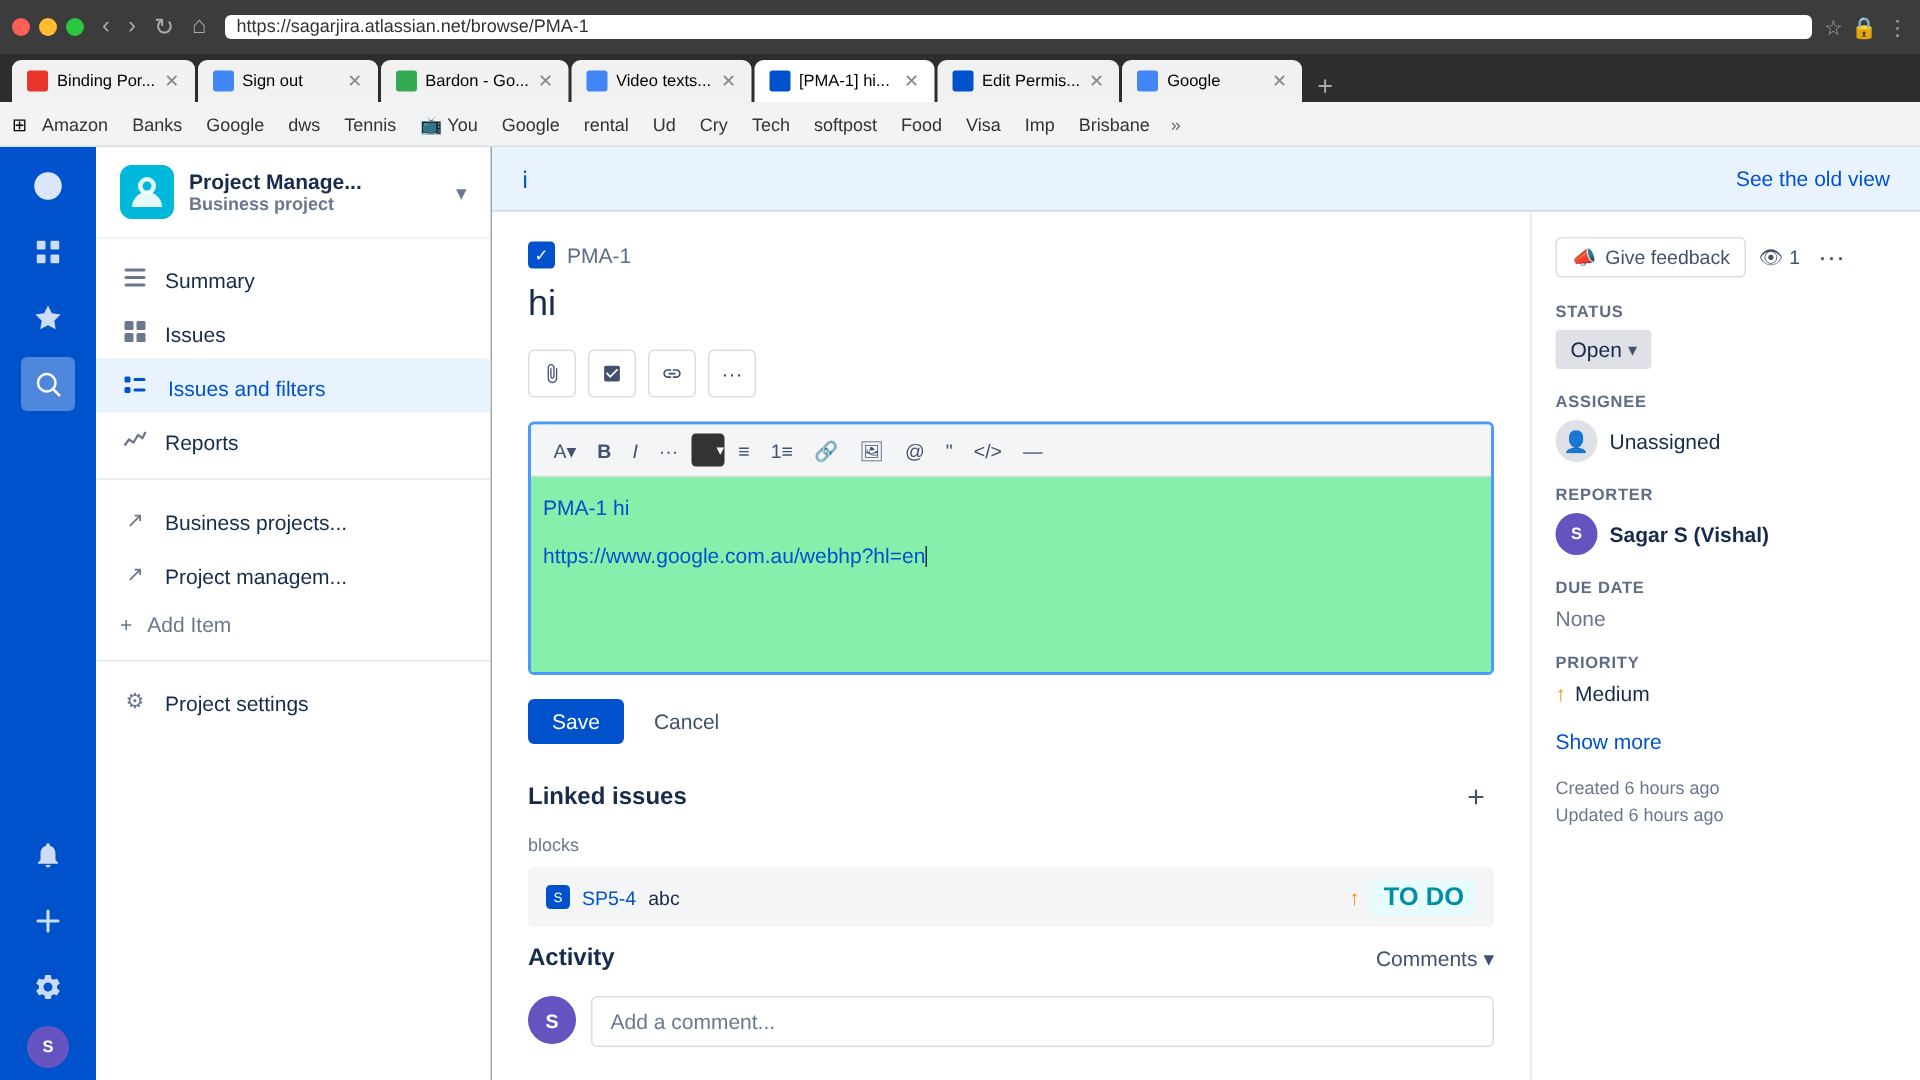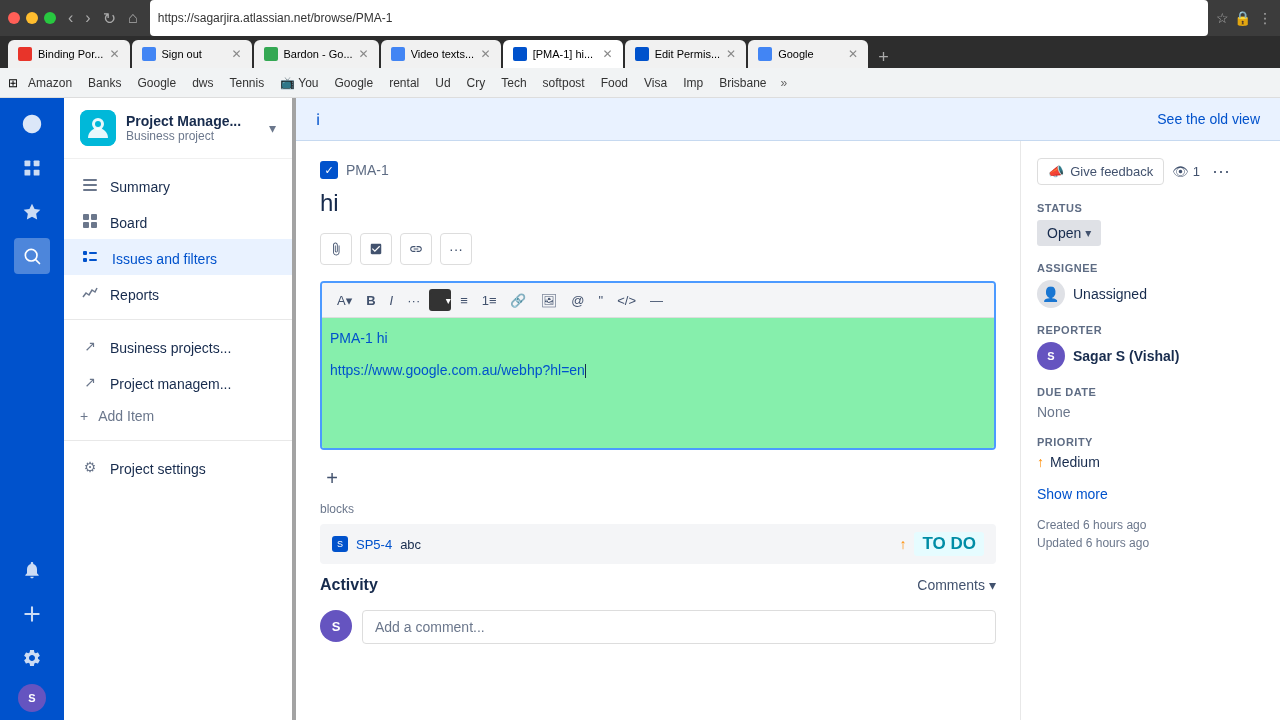--- a/index.html
+++ b/index.html
@@ -7,21 +7,21 @@
 
     
     .browser-chrome { background: #3c3c3c; height: 36px; display: flex; align-items: center; padding: 0 8px; gap: 8px; }
     .traffic-lights { display: flex; gap: 6px; }
     .traffic-light { width: 12px; height: 12px; border-radius: 50%; }
     .tl-red { background: #ff5f57; }
     .tl-yellow { background: #ffbd2e; }
     .tl-green { background: #28c840; }
     .nav-buttons { display: flex; gap: 4px; }
     .nav-btn { background: none; border: none; color: #aaa; cursor: pointer; font-size: 16px; padding: 2px 4px; }
-    .address-bar { flex: 1; background: #fff; border-radius: 4px; height: 36px; display: flex; align-items: center; padding: 0 8px; font-size: 12px; color: #333; }
+    .address-bar { flex: 1; background: #fff; border-radius: 4px; height: 16px; display: flex; align-items: flex-start; padding: 0 8px; font-size: 12px; color: #333; }
     .address-text { font-size: 12px; color: #333; }
     .browser-actions { display: flex; gap: 6px; color: #aaa; font-size: 14px; }
 
     
     .tabs-bar { background: #2d2d2d; height: 32px; display: flex; align-items: flex-end; padding: 0 8px; gap: 2px; overflow: hidden; }
     .tab { background: #f1f1f1; border-radius: 6px 6px 0 0; height: 28px; display: flex; align-items: center; padding: 0 10px; font-size: 11px; gap: 6px; min-width: 120px; max-width: 160px; cursor: pointer; }
     .tab.active { background: #fff; }
     .tab-icon { width: 14px; height: 14px; border-radius: 2px; flex-shrink: 0; }
     .tab-label { overflow: hidden; text-overflow: ellipsis; white-space: nowrap; flex: 1; }
     .tab-close { color: #888; font-size: 12px; cursor: pointer; }
@@ -37,26 +37,26 @@
     .app-layout { display: flex; height: calc(720px - 36px - 32px - 30px); }
 
     
     .icon-rail { width: 64px; background: #0052cc; display: flex; flex-direction: column; align-items: center; padding: 8px 0; gap: 8px; flex-shrink: 0; }
     .rail-icon { width: 36px; height: 36px; display: flex; align-items: center; justify-content: center; border-radius: 4px; cursor: pointer; color: #fff; font-size: 18px; }
     .rail-icon.active { background: rgba(255,255,255,0.3); }
     .rail-spacer { flex: 1; }
     .rail-bottom { display: flex; flex-direction: column; align-items: center; gap: 8px; }
 
     
-    .sidebar { width: 232px; background: #fff; border-right: 4px solid #a3a3a3; display: flex; flex-direction: column; flex-shrink: 0; overflow-y: auto; }
+    .sidebar { width: 264px; background: #fff; border-right: 1px solid #a3a3a3; display: flex; flex-direction: column; flex-shrink: 0; overflow-y: auto; }
     .sidebar-header { padding: 12px 16px; display: flex; align-items: center; gap: 10px; border-bottom: 1px solid #f0f0f0; }
     .project-avatar { width: 36px; height: 36px; border-radius: 8px; background: #00b8d9; display: flex; align-items: center; justify-content: center; overflow: hidden; flex-shrink: 0; }
     .project-info { flex: 1; }
     .project-name { font-size: 14px; font-weight: 600; color: #172b4d; }
-    .project-type { font-size: 12px; color: #6b778c; }
+    .project-type { font-size: 12px; color: #6b778c; font-weight: bold; }
     .sidebar-chevron { color: #6b778c; cursor: pointer; }
 
     .sidebar-nav { padding: 8px 0; }
     .nav-item { display: flex; align-items: flex-end; gap: 10px; padding: 8px 16px; cursor: pointer; color: #172b4d; font-size: 14px; border-radius: 0; }
     .nav-item.active { background: #e9f2ff; color: #0052cc; font-weight: 500; gap: 12px; }
     .nav-item .nav-icon { width: 20px; height: 20px; display: flex; align-items: center; justify-content: center; color: #6b778c; flex-shrink: 0; font-size: 14px; }
     .nav-item.active .nav-icon { color: #0052cc; }
     .nav-add { display: flex; align-items: center; gap: 10px; padding: 8px 16px; cursor: pointer; color: #6b778c; font-size: 14px; }
 
     
@@ -350,21 +350,21 @@
       </div>
       <div class="nav-item">
         <span class="nav-icon">
           <svg width="16" height="16" viewBox="0 0 16 16" fill="currentColor">
             <rect x="1" y="1" width="6" height="6" rx="1"></rect>
             <rect x="9" y="1" width="6" height="6" rx="1"></rect>
             <rect x="1" y="9" width="6" height="6" rx="1"></rect>
             <rect x="9" y="9" width="6" height="6" rx="1"></rect>
           </svg>
         </span>
-        <span>Board</span>
+        <span>Issues</span>
       </div>
       <div class="nav-item active">
         <span class="nav-icon">
           <svg width="16" height="16" viewBox="0 0 16 16" fill="currentColor">
             <rect x="1" y="2" width="4" height="4" rx="1"></rect>
             <rect x="7" y="3" width="8" height="2" rx="1"></rect>
             <rect x="1" y="9" width="4" height="4" rx="1"></rect>
             <rect x="7" y="10" width="8" height="2" rx="1"></rect>
           </svg>
         </span>
@@ -458,22 +458,27 @@
           <div class="editor-body">
             <div style="margin-bottom: 16px;">
               <a class="editor-link">PMA-1 hi</a>
             </div>
             <div>
               <a class="editor-link">https://www.google.com.au/webhp?hl=en</a><span class="editor-cursor"></span>
             </div>
           </div>
         </div>
 
+        <div class="form-actions">
+          <button class="btn-save">Save</button>
+          <button class="btn-cancel">Cancel</button>
+        </div>
 
         <div class="section-header">
+          <span class="section-title">Linked issues</span>
           <button class="add-btn">+</button>
         </div>
         <div class="subsection-label">blocks</div>
         <div class="linked-issue-row">
           <div class="linked-issue-icon">S</div>
           <span class="linked-issue-id">SP5-4</span>
           <span class="linked-issue-title">abc</span>
           <span class="linked-priority">↑</span>
           <span class="linked-status">TO DO</span>
         </div>

